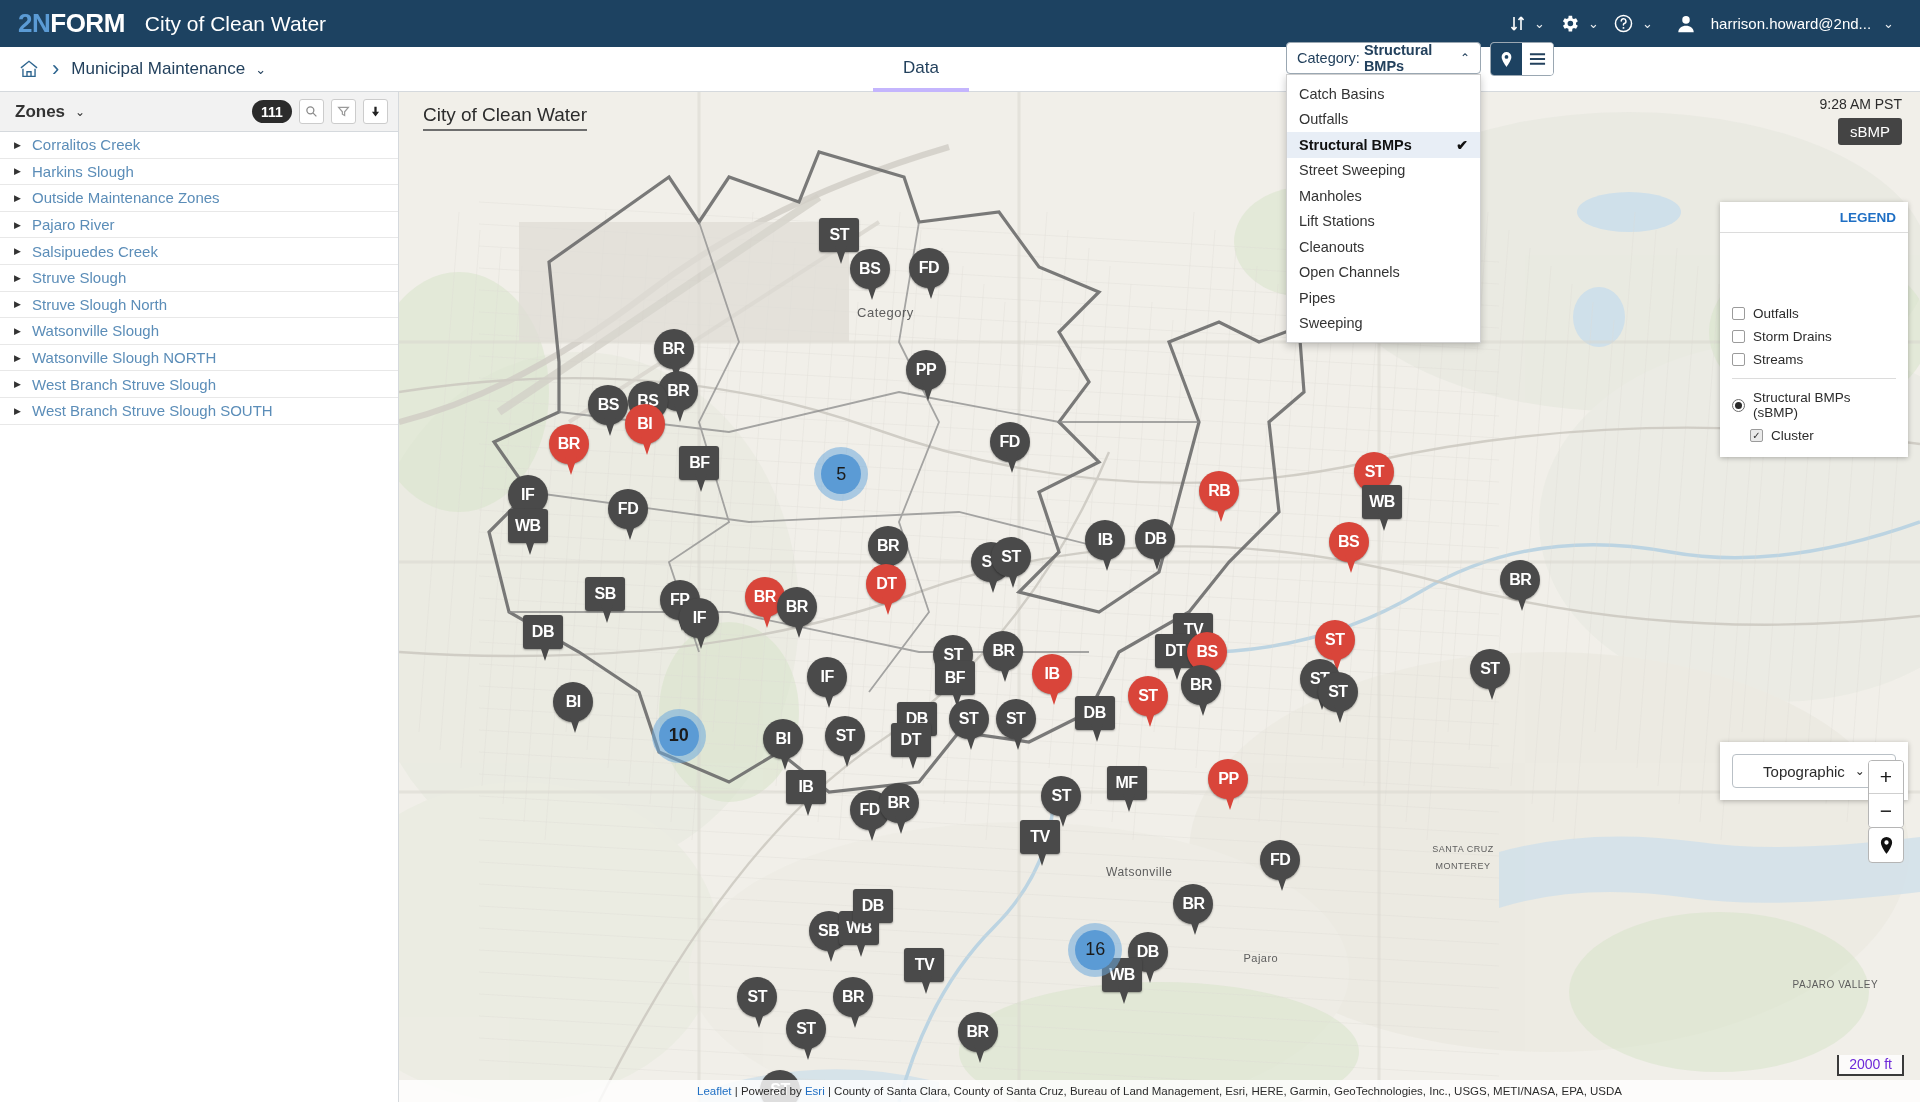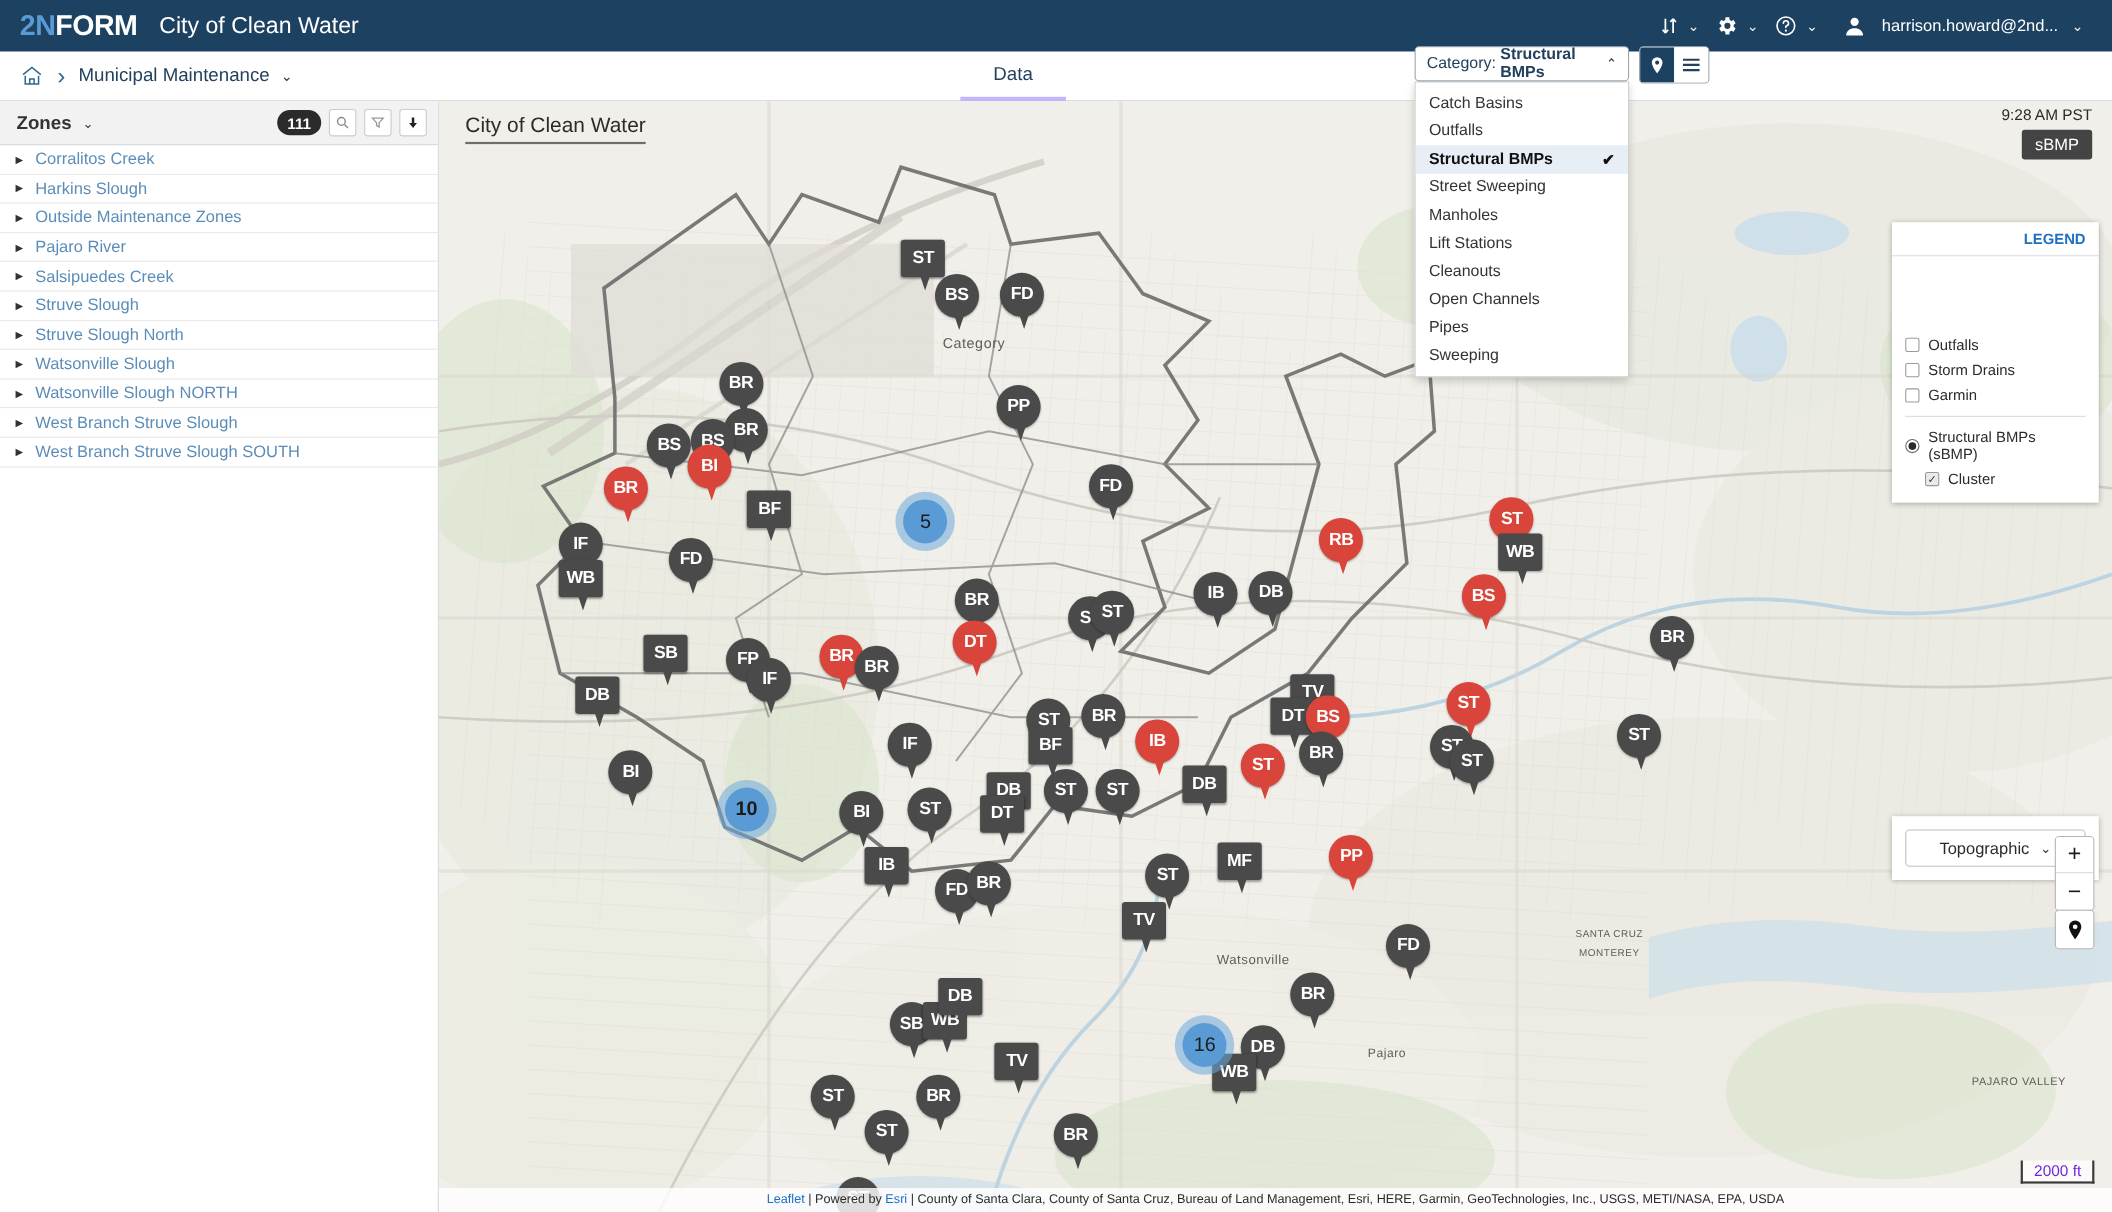--- a/index.html
+++ b/index.html
@@ -786,21 +786,21 @@
         <div class="layer-row">
           <span class="cb"></span>
           <span>Outfalls</span>
         </div>
         <div class="layer-row">
           <span class="cb"></span>
           <span>Storm Drains</span>
         </div>
         <div class="layer-row">
           <span class="cb"></span>
-          <span>Garmin</span>
+          <span>Streams</span>
         </div>
       </div>
     <div class="legend-div"></div>
     <div class="layer-row">
       <span class="rb on"></span>
       <span>Structural BMPs (sBMP)</span>
     </div>
     <div class="layer-row indent">
       <span class="cb checked">✓</span>
       <span>Cluster</span>

